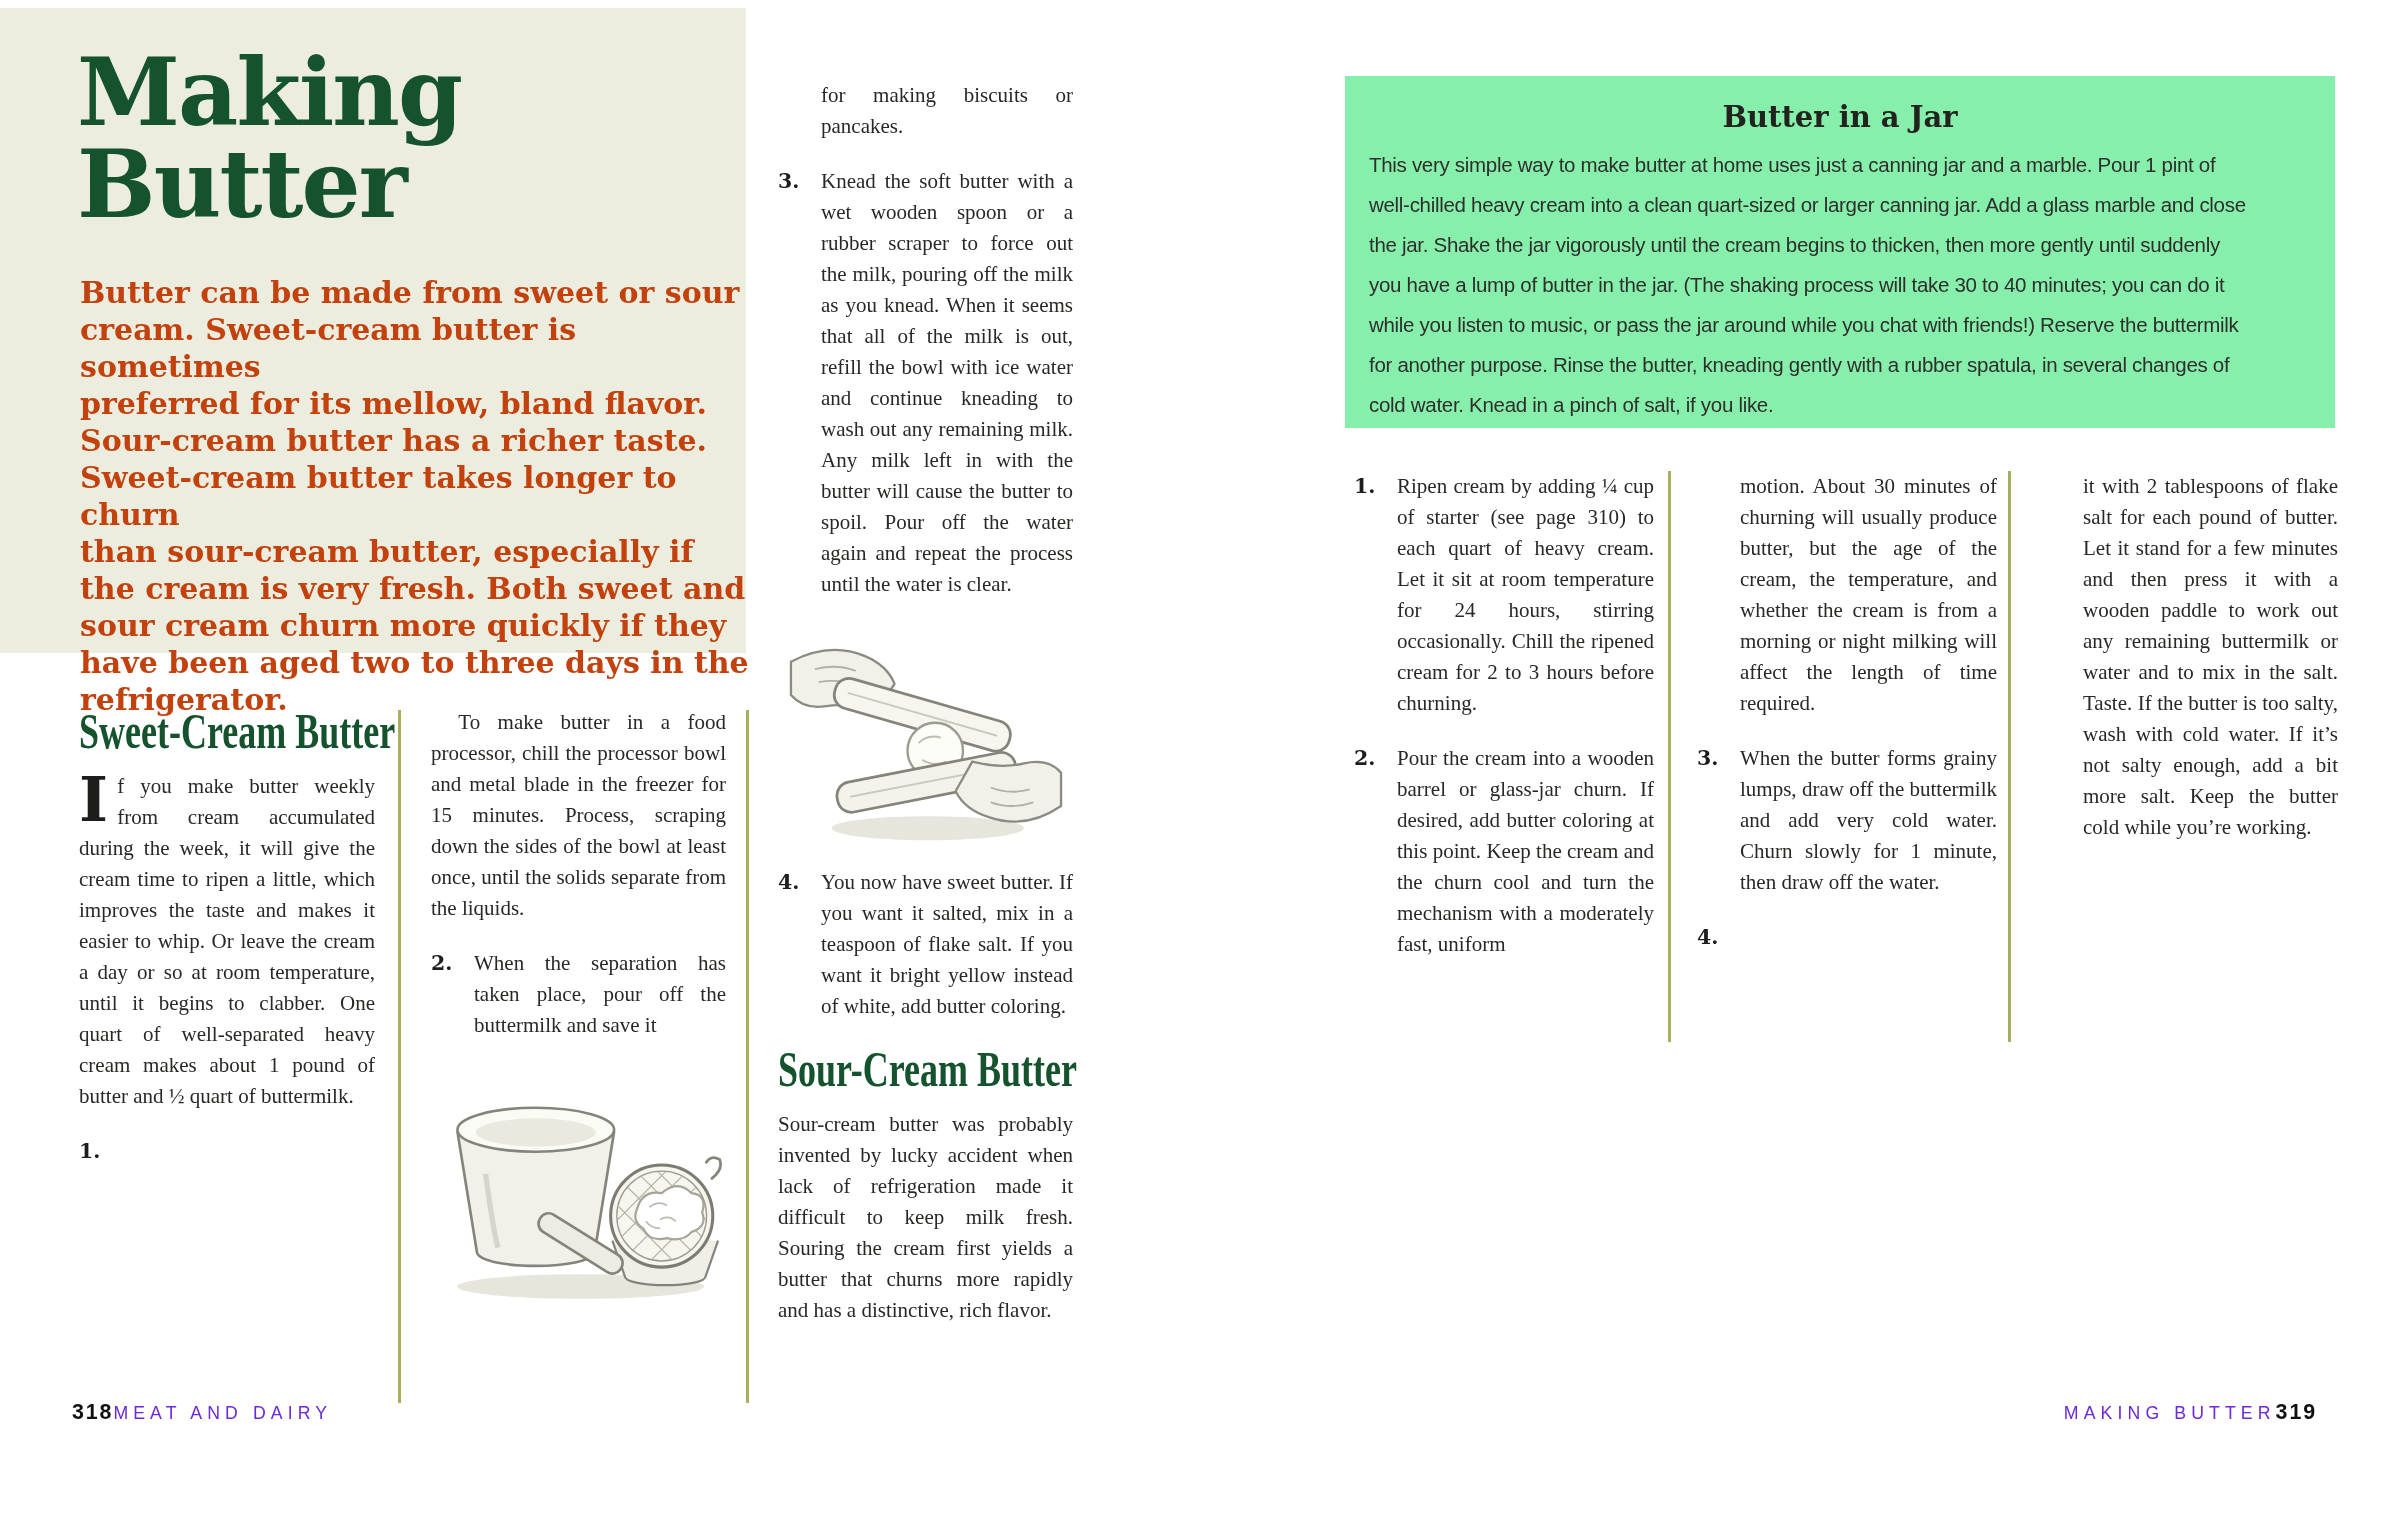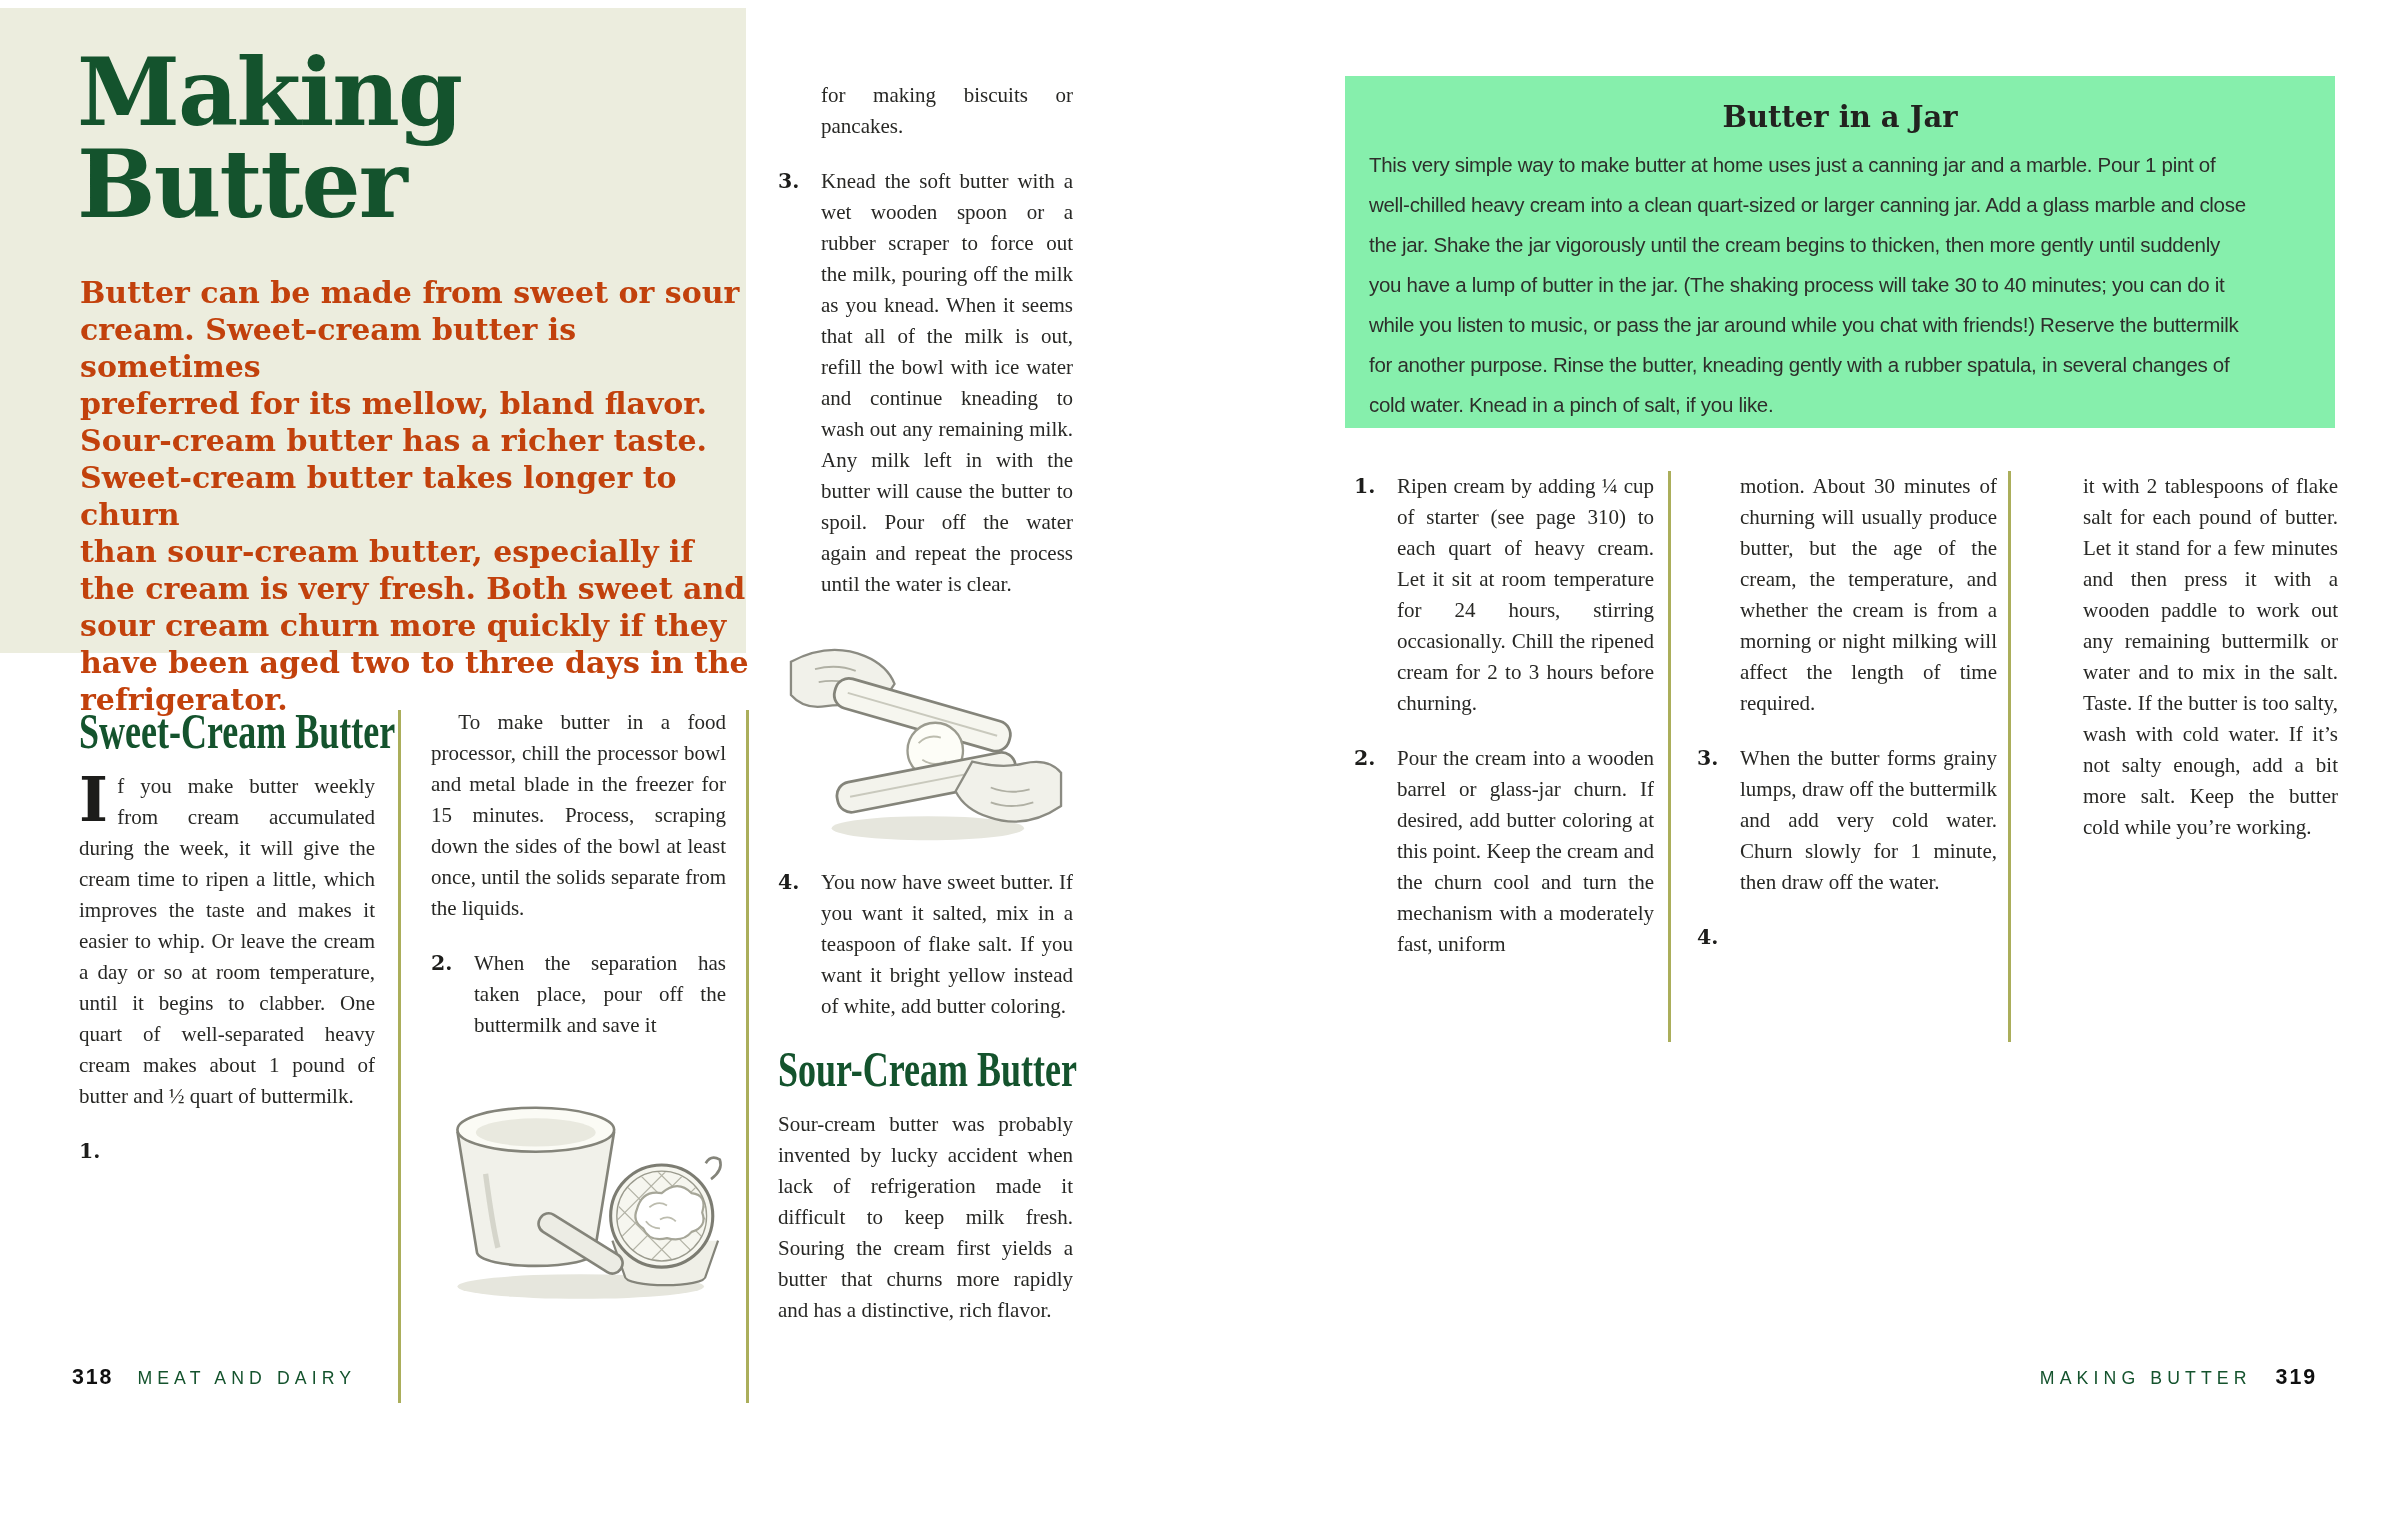--- a/index.html
+++ b/index.html
@@ -44,26 +44,26 @@
   .indent{text-indent:1.3em;}
   .rule{position:absolute;width:2.8px;background:#abae5b;}
   
   .jarbox{position:absolute;left:1345px;top:76px;width:990px;height:352px;background:#86efac;}
   .jartitle{margin:24px 0 11.2px 0;text-align:center;
     font-family:"DejaVu Serif", serif;font-weight:600;font-size:29px;color:#22221f;}
   .jarbody{margin:0;padding:0 24px;
     font-family:"Liberation Sans", sans-serif;font-size:20.5px;line-height:40px;
     letter-spacing:-0.3px;color:#2e2e2b;}
   
-  .footer{position:absolute;top:1365px;display:flex;align-items:baseline;gap:24px;
+  .footer{position:absolute;top:1400px;display:flex;align-items:baseline;
     font-family:"Liberation Sans", sans-serif;}
   #footerLeft{left:72px;}
   #footerRight{right:70px;}
   .pnum{font-weight:700;font-size:21.4px;letter-spacing:1.9px;color:#101010;}
-  .ftext{font-size:17.7px;letter-spacing:5.1px;color:#14532d;}
+  .ftext{font-size:17.7px;letter-spacing:5.1px;color:#6d28d9;}
   
   .illus{display:block;margin:20.5px auto 0 auto;}
 </style>
 </head>
 <body>
 
 <div class="panel" id="introPanel"></div>
 
 <h1 class="title preline">Making
 Butter</h1>

